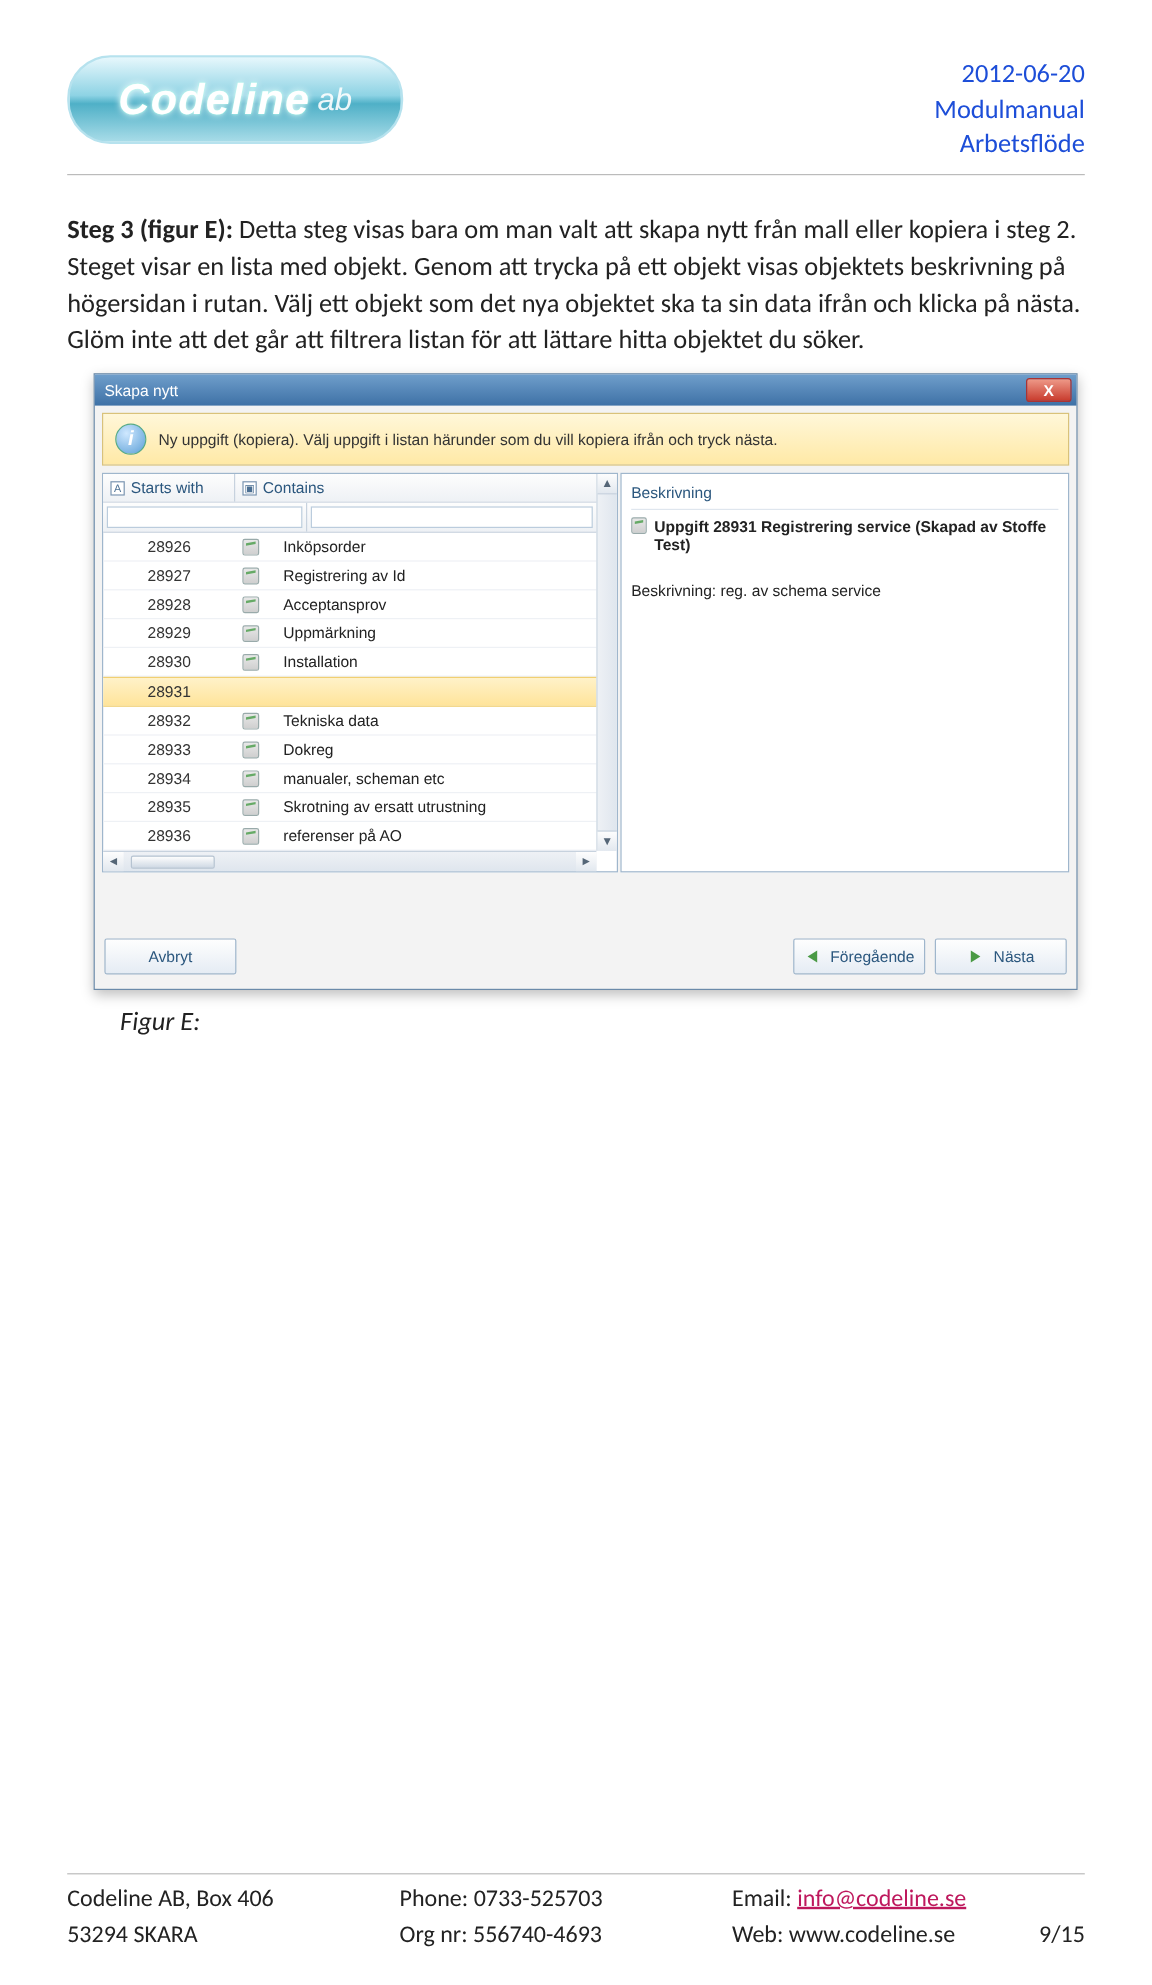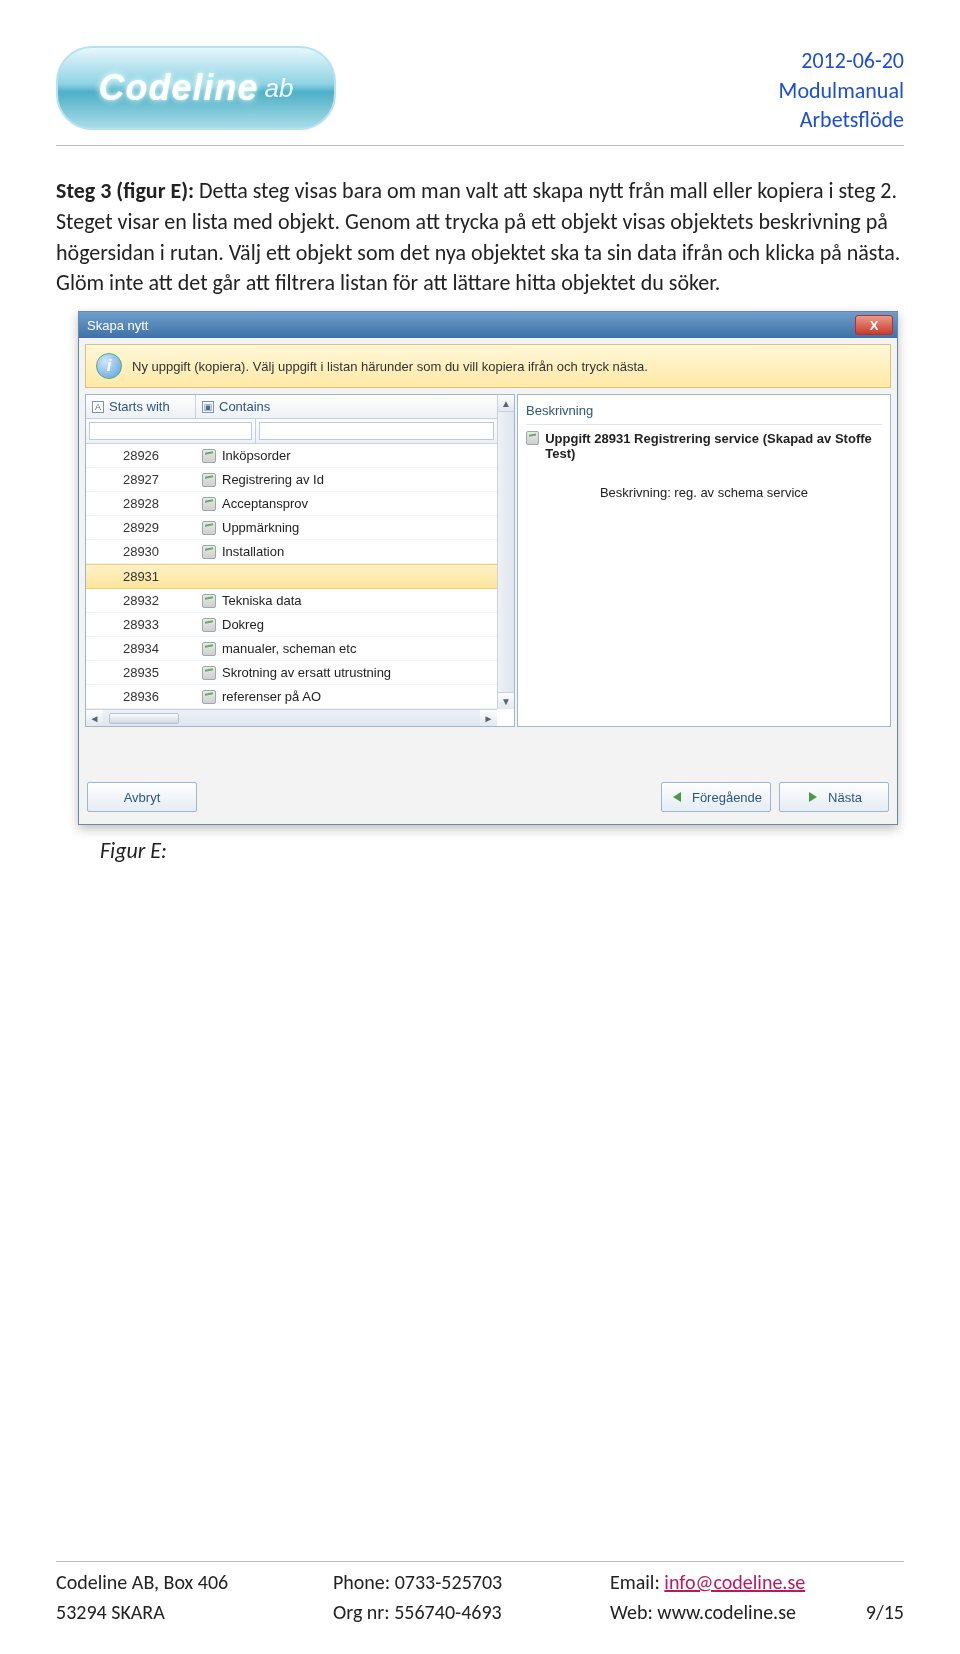--- a/index.html
+++ b/index.html
@@ -11,21 +11,21 @@
     width: 960px;
   }
   .page {
     padding: 46px 56px 30px 56px;
     min-height: 1654px;
     position: relative;
   }
   
   .header { display: flex; justify-content: space-between; align-items: flex-start; }
   .logo {
-    width: 280px; height: 84px;
+    width: 280px; height: 74px;
     border-radius: 36px;
     background: linear-gradient(#e6f7fc,#8ed3e4 45%,#4fb0c7 55%,#a8dce8);
     border: 2px solid #b6e2ee;
     display: flex; align-items: center; justify-content: center;
     color: #fff;
     font-family: "Segoe UI", Arial, sans-serif;
   }
   .logo-main { font-size: 36px; font-style: italic; font-weight: 600; text-shadow: 0 0 6px #fff,0 0 2px #7fd; letter-spacing: 1px;}
   .logo-sub { font-size: 26px; font-style: italic; margin-left: 6px; opacity:.9;}
   .hdr-meta { text-align: right; font-size: 22px; line-height: 1.35; color:#1d4ed8;}
@@ -79,21 +79,21 @@
   .col-heads > div { padding:4px 6px; display:flex; align-items:center; gap:5px; color:#2b577e;}
   .col-a { flex:0 0 110px; border-right:1px solid #c7d2de;}
   .col-b { flex:1; }
   .filter-row { display:flex; border-bottom:1px solid #c7d2de;}
   .filter-row input { flex:1; border:1px solid #bcd; margin:3px; height:18px; font-size:12px; padding:1px 3px;}
   .filter-row .col-a, .filter-row .col-b { padding:0;}
   .rows { }
   .row { display:flex; border-bottom:1px solid #eef1f5;}
   .row > div { padding:4px 6px; }
   .row .c-a { flex:0 0 110px; text-align:center; color:#333;}
-  .row .c-b { flex:1; display:flex; align-items:center; gap:6px;}
+  .row .c-b { flex:1; display:flex; align-items:center; gap:20px;}
   .row.sel { background: linear-gradient(#fff2c9,#ffe49a); border-top:1px solid #f1cf72; border-bottom:1px solid #f1cf72;}
   .task-icon {
     width:14px;height:14px;
     display:inline-block;
     background: linear-gradient(#e8e8e8,#cfcfcf);
     border:1px solid #9aa; border-radius:2px;
     position:relative;
   }
   .task-icon::after{
     content:""; position:absolute; left:2px; right:2px; top:2px; bottom:6px;
@@ -104,21 +104,21 @@
   .vscroll .arrow.bot{ position:absolute;bottom:0;left:0;right:0;border-top:1px solid #c7d2de;border-bottom:0;}
   .hscroll { height:17px; background:linear-gradient(#eef1f5,#dfe6ee); border-top:1px solid #c7d2de; display:flex; align-items:center;}
   .hscroll .arrow { width:17px;height:100%;display:flex;align-items:center;justify-content:center;color:#567;font-size:10px;background:linear-gradient(#fdfdfd,#e2e8ef);}
   .hscroll .thumb { width:70px;height:11px;margin:0 6px;background:linear-gradient(#fdfdfd,#cfd9e4);border:1px solid #b6c3d1;border-radius:2px;}
   .hscroll .spacer{flex:1;}
   .left-inner { position:relative; padding-right:17px; }
   .right-head { color:#2b577e; padding:2px 0 6px 0; border-bottom:1px solid #dfe6ee;}
   .right-title { display:flex; gap:6px; align-items:flex-start; font-weight:700; padding:6px 0 10px 0;}
   .status-row { display:flex; align-items:center; gap:8px; padding:6px 0; }
   .status-pill { width:42px;height:12px;border:1px solid #9aa;border-radius:6px;background:#f4f4f4;}
-  .right-desc { padding:14px 0 4px 0;text-align:center;}
+  .right-desc { padding:14px 0 4px 0;}
   .btn-bar { display:flex; justify-content:space-between; padding:10px 8px 12px 8px;}
   .btn {
     min-width:110px; height:30px;
     background:linear-gradient(#fefefe,#e5ecf4);
     border:1px solid #9fb6cc; border-radius:2px;
     display:flex;align-items:center;justify-content:center;gap:8px;
     color:#274; font-size:13px;
   }
   .btn.blue { color:#2b577e;margin-top:39px;}
   .arrow-left-ico, .arrow-right-ico {

